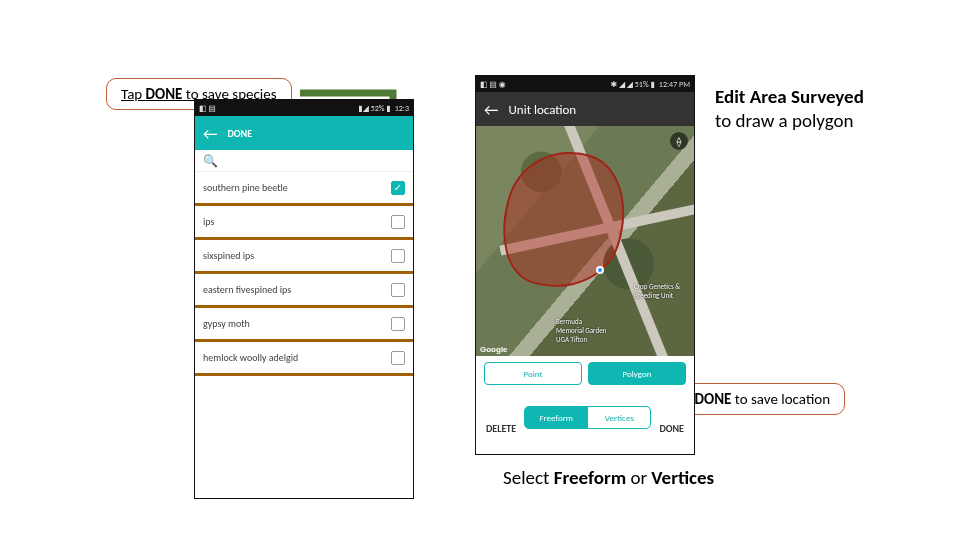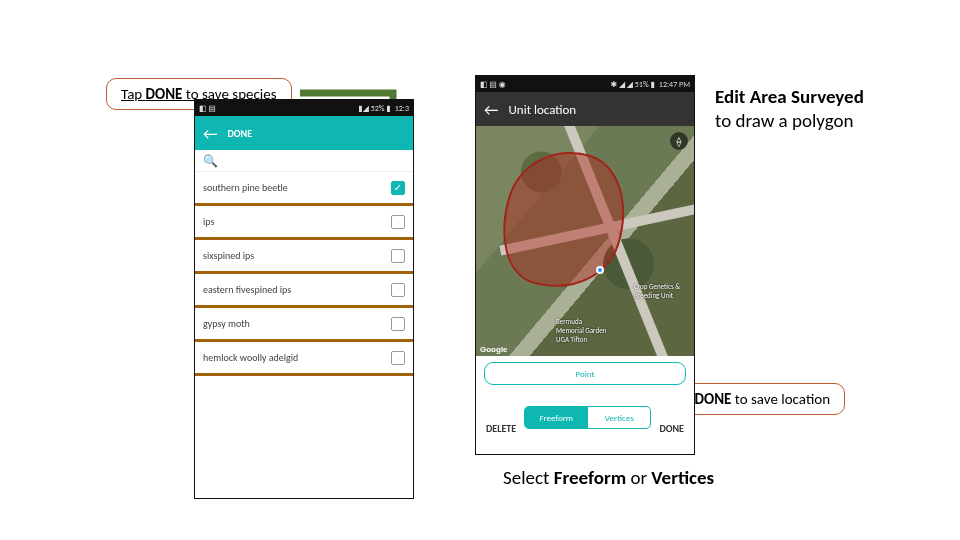--- a/index.html
+++ b/index.html
@@ -171,21 +171,21 @@
     font-family: Liberation Sans, sans-serif; font-weight: 600;
   }
   .seg-row {
     display: flex;
     gap: 6px;
     padding: 6px 8px;
   }
   .seg-btn {
     flex: 1;
     border: 1.5px solid #0fb7b3;
-    border-radius: 9px;
+    border-radius: 4px;
     font-size: 9px;
     color: #0fb7b3;
     text-align: center;
     padding: 5px 0;
     background: #fff;
   }
   .seg-btn.on {
     background: #0fb7b3;
     color: #fff;
   }
@@ -303,20 +303,21 @@
     <div class="compass">⟠</div>
     <div class="maplabel" style="right:14px; top:130px; text-align:left; white-space:pre;margin-top:26px;">Crop Genetics &amp;
 Breeding Unit</div>
     <div class="maplabel" style="left:80px; bottom:12px; text-align:left; white-space:pre;">Bermuda
 Memorial Garden
 UGA Tifton</div>
     <div class="google">Google</div>
   </div>
   <div class="seg-row">
     <div class="seg-btn">Point</div>
+    <div class="seg-btn on">Polygon</div>
   </div>
   <div class="bottom-row">
     <div class="txt-btn">DELETE</div>
     <div class="seg-group">
       <div class="seg-half left on">Freeform</div>
       <div class="seg-half right">Vertices</div>
     </div>
     <div class="txt-btn">DONE</div>
   </div>
 </div>

